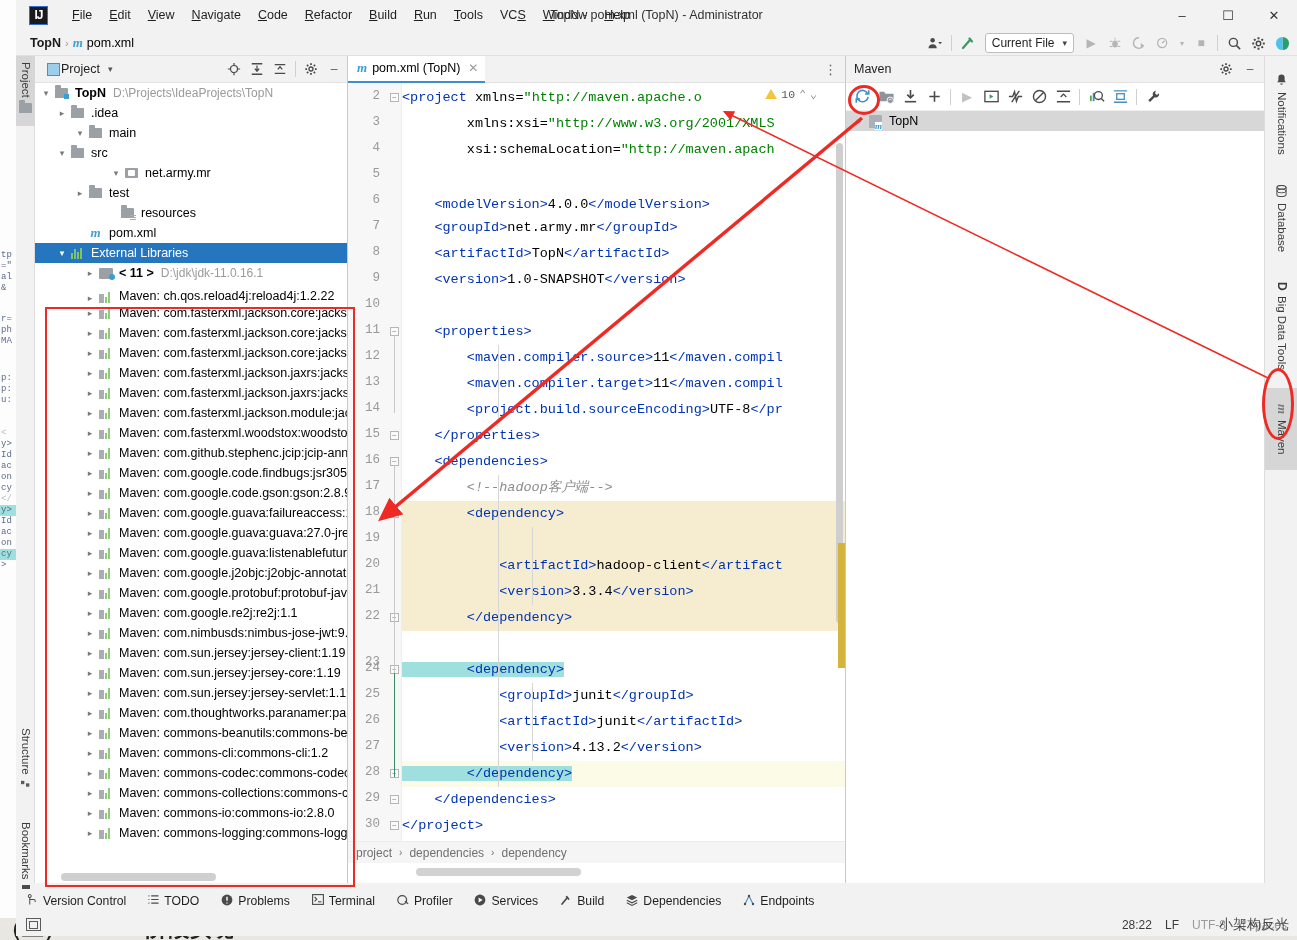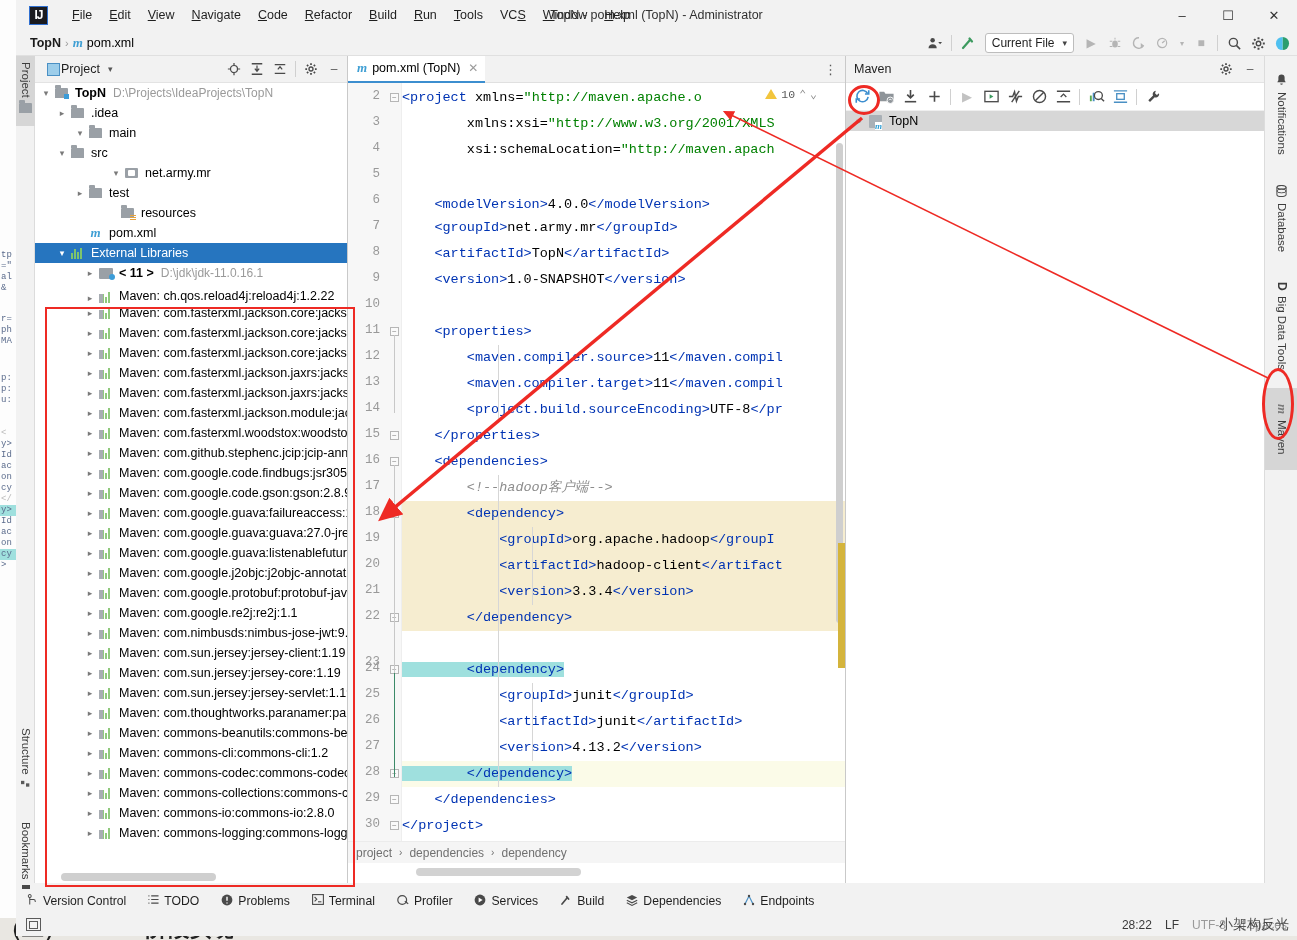--- a/index.html
+++ b/index.html
@@ -855,21 +855,20 @@
           <div class="cl" style="top: 236px;">    <span class="tag">&lt;properties</span><span class="tag">&gt;</span></div>
           <div class="cl" style="top: 262px;">        <span class="tag">&lt;maven.compiler.source</span><span class="tag">&gt;</span>11<span class="tag">&lt;/maven.compil</span></div>
           <div class="cl" style="top: 288px;">        <span class="tag">&lt;maven.compiler.target</span><span class="tag">&gt;</span>11<span class="tag">&lt;/maven.compil</span></div>
           <div class="cl" style="top: 314px;">        <span class="tag">&lt;project.build.sourceEncoding</span><span class="tag">&gt;</span>UTF-8<span class="tag">&lt;/pr</span></div>
           <div class="cl" style="top: 340px;">    <span class="tag">&lt;/properties</span><span class="tag">&gt;</span></div>
           <div class="cl" style="top: 366px;">    <span class="tag">&lt;dependencies</span><span class="tag">&gt;</span></div>
           <div class="cl" style="top: 392px;"><span class="cmt">        &lt;!--hadoop客户端--&gt;</span></div>
           <div class="hl-row" style="top: 418px; background: rgb(246, 237, 208);"></div>
           <div class="cl" style="top: 418px;">        <span class="tag">&lt;dependency</span><span class="tag">&gt;</span></div>
           <div class="hl-row" style="top: 444px; background: rgb(246, 237, 208);"></div>
-          <div class="cl" style="top: 444px;">            <span class="tag">&lt;groupId</span><span class="tag">&gt;</span>org.apache.hadoop<span class="tag">&lt;/groupI</span></div>
           <div class="hl-row" style="top: 470px; background: rgb(246, 237, 208);"></div>
           <div class="cl" style="top: 470px;">            <span class="tag">&lt;artifactId</span><span class="tag">&gt;</span>hadoop-client<span class="tag">&lt;/artifact</span></div>
           <div class="hl-row" style="top: 496px; background: rgb(246, 237, 208);"></div>
           <div class="cl" style="top: 496px;">            <span class="tag">&lt;version</span><span class="tag">&gt;</span>3.3.4<span class="tag">&lt;/version</span><span class="tag">&gt;</span></div>
           <div class="hl-row" style="top: 522px; background: rgb(246, 237, 208);"></div>
           <div class="cl" style="top: 522px;">        <span class="tag">&lt;/dependency</span><span class="tag">&gt;</span></div>
           <div class="cl" style="top: 574px;"><span class="sel-tok">        <span class="tag">&lt;dependency</span><span class="tag">&gt;</span></span></div>
           <div class="cl" style="top: 600px;">            <span class="tag">&lt;groupId</span><span class="tag">&gt;</span>junit<span class="tag">&lt;/groupId</span><span class="tag">&gt;</span></div>
           <div class="cl" style="top: 626px;">            <span class="tag">&lt;artifactId</span><span class="tag">&gt;</span>junit<span class="tag">&lt;/artifactId</span><span class="tag">&gt;</span></div>
           <div class="cl" style="top: 652px;">            <span class="tag">&lt;version</span><span class="tag">&gt;</span>4.13.2<span class="tag">&lt;/version</span><span class="tag">&gt;</span></div>

